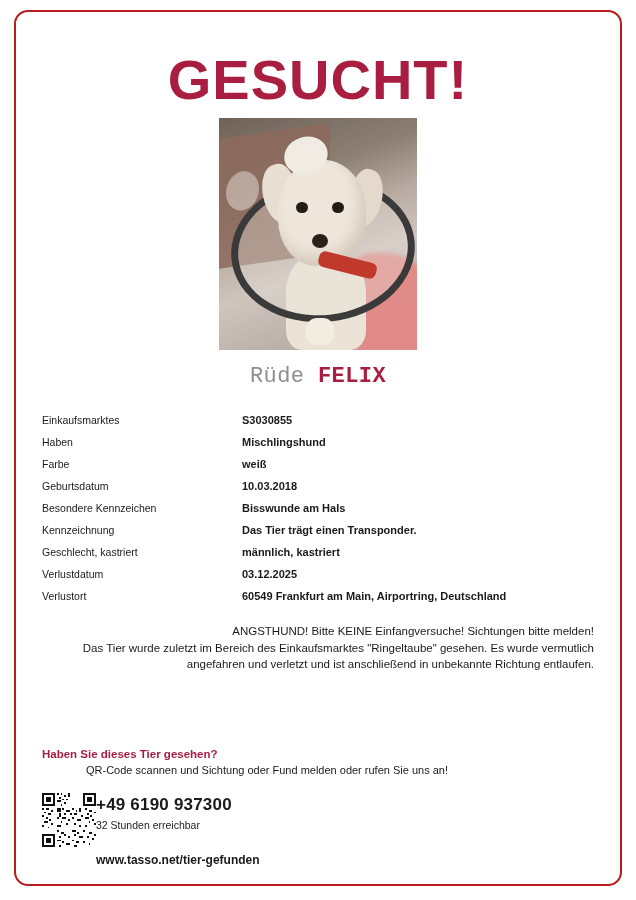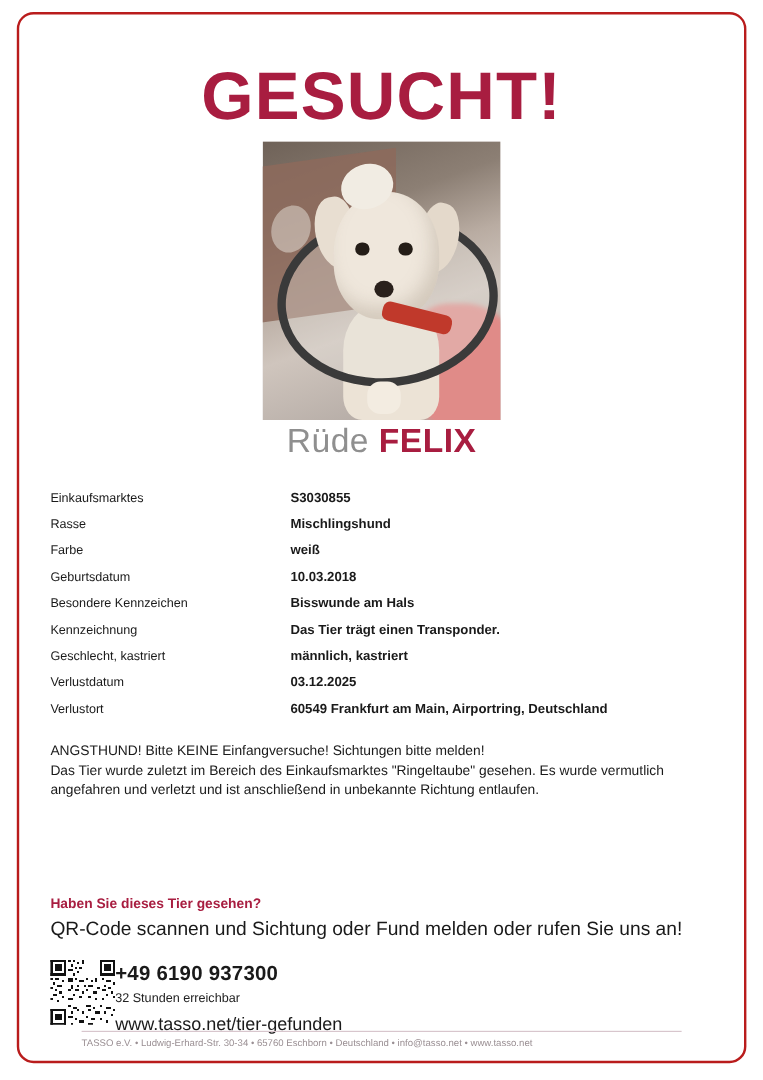--- a/index.html
+++ b/index.html
@@ -186,24 +186,25 @@
     left: 44%;
     bottom: 2%;
     width: 14%;
     height: 12%;
     background: #f3ece1;
     border-radius: 40%;
   }
 
   .pet-name {
     text-align: center;
-    font-size: 28px;
+    font-size: 22px;
     color: #8f8f8f;
-    margin-top: 2px;
+    margin-top: 14px;
     letter-spacing: .4px;
+    font-family: Liberation Mono, monospace;
   }
   .pet-name b {
     color: #a81d40;
     font-weight: bold;
   }
 
   .facts {
     margin-top: 20px;
     width: 100%;
     border-collapse: collapse;
@@ -236,22 +237,23 @@
     right: 0;
     top: 718px;
   }
   .seen-title {
     color: #a81d40;
     font-weight: bold;
     font-size: 11.5px;
     margin-bottom: 3px;
   }
   .seen-text {
-    font-size: 16px;
+    font-size: 11px;
     line-height: 1.45;
+    margin-left: 44px;
   }
   .seen-text .hl {
     color: #a81d40;
   }
 
   .contact {
     margin-top: 14px;
     display: flex;
     align-items: flex-start;
   }
@@ -265,23 +267,23 @@
     font-size: 17px;
     font-weight: bold;
     letter-spacing: .2px;
   }
   .hours {
     font-size: 10.5px;
     margin-top: 4px;
     color: #222;
   }
   .weblink {
-    font-size: 15px;
-    font-weight: normal;
-    margin-top: 7px;
+    font-size: 12px;
+    font-weight: bold;
+    margin-top: 22px;
     color: #1a1a1a;
   }
 
   .logo {
     position: absolute;
     right: 0;
     bottom: 26px;
     display: flex;
     align-items: center;
     gap: 6px;
@@ -353,21 +355,21 @@
       <b>FELIX</b>
     </div>
 
     <table class="facts">
       <tbody>
         <tr>
           <td class="label">Einkaufsmarktes</td>
           <td class="value">S3030855</td>
         </tr>
         <tr>
-          <td class="label">Rasse</td>
+          <td class="label">Haben</td>
           <td class="value">Mischlingshund</td>
         </tr>
         <tr>
           <td class="label">Farbe</td>
           <td class="value">weiß</td>
         </tr>
         <tr>
           <td class="label">Geburtsdatum</td>
           <td class="value">10.03.2018</td>
         </tr>
@@ -387,21 +389,21 @@
           <td class="label">Verlustdatum</td>
           <td class="value">03.12.2025</td>
         </tr>
         <tr>
           <td class="label">Verlustort</td>
           <td class="value">60549 Frankfurt am Main, Airportring, Deutschland</td>
         </tr>
       </tbody>
     </table>
 
-    <div class="note" style="white-space: pre-line;">ANGSTHUND! Bitte KEINE Einfangversuche! Sichtungen bitte melden!
+    <div class="note" style="white-space: pre-line; text-align: right;">ANGSTHUND! Bitte KEINE Einfangversuche! Sichtungen bitte melden!
 Das Tier wurde zuletzt im Bereich des Einkaufsmarktes "Ringeltaube" gesehen. Es wurde vermutlich angefahren und verletzt und ist anschließend in unbekannte Richtung entlaufen.</div>
 
     <div class="seen-block">
       <div class="seen-title">Haben Sie dieses Tier gesehen?</div>
       <div class="seen-text">
         <div>QR-Code scannen und Sichtung oder Fund melden oder rufen Sie uns an!</div>
       </div>
 
       <div class="contact">
         <svg class="qr" viewBox="0 0 29 29" shape-rendering="crispEdges">
@@ -502,16 +504,15 @@
         </svg>
         <div class="contact-info">
           <div class="phone">+49 6190 937300</div>
           <div class="hours">32 Stunden erreichbar</div>
           <div class="weblink">www.tasso.net/tier-gefunden</div>
         </div>
       </div>
     </div>
 
 
-    <div class="footer">TASSO e.V. • Ludwig-Erhard-Str. 30-34 • 65760 Eschborn • Deutschland • info@tasso.net • www.tasso.net</div>
 
   </div>
 </div>
 
 </body></html>

